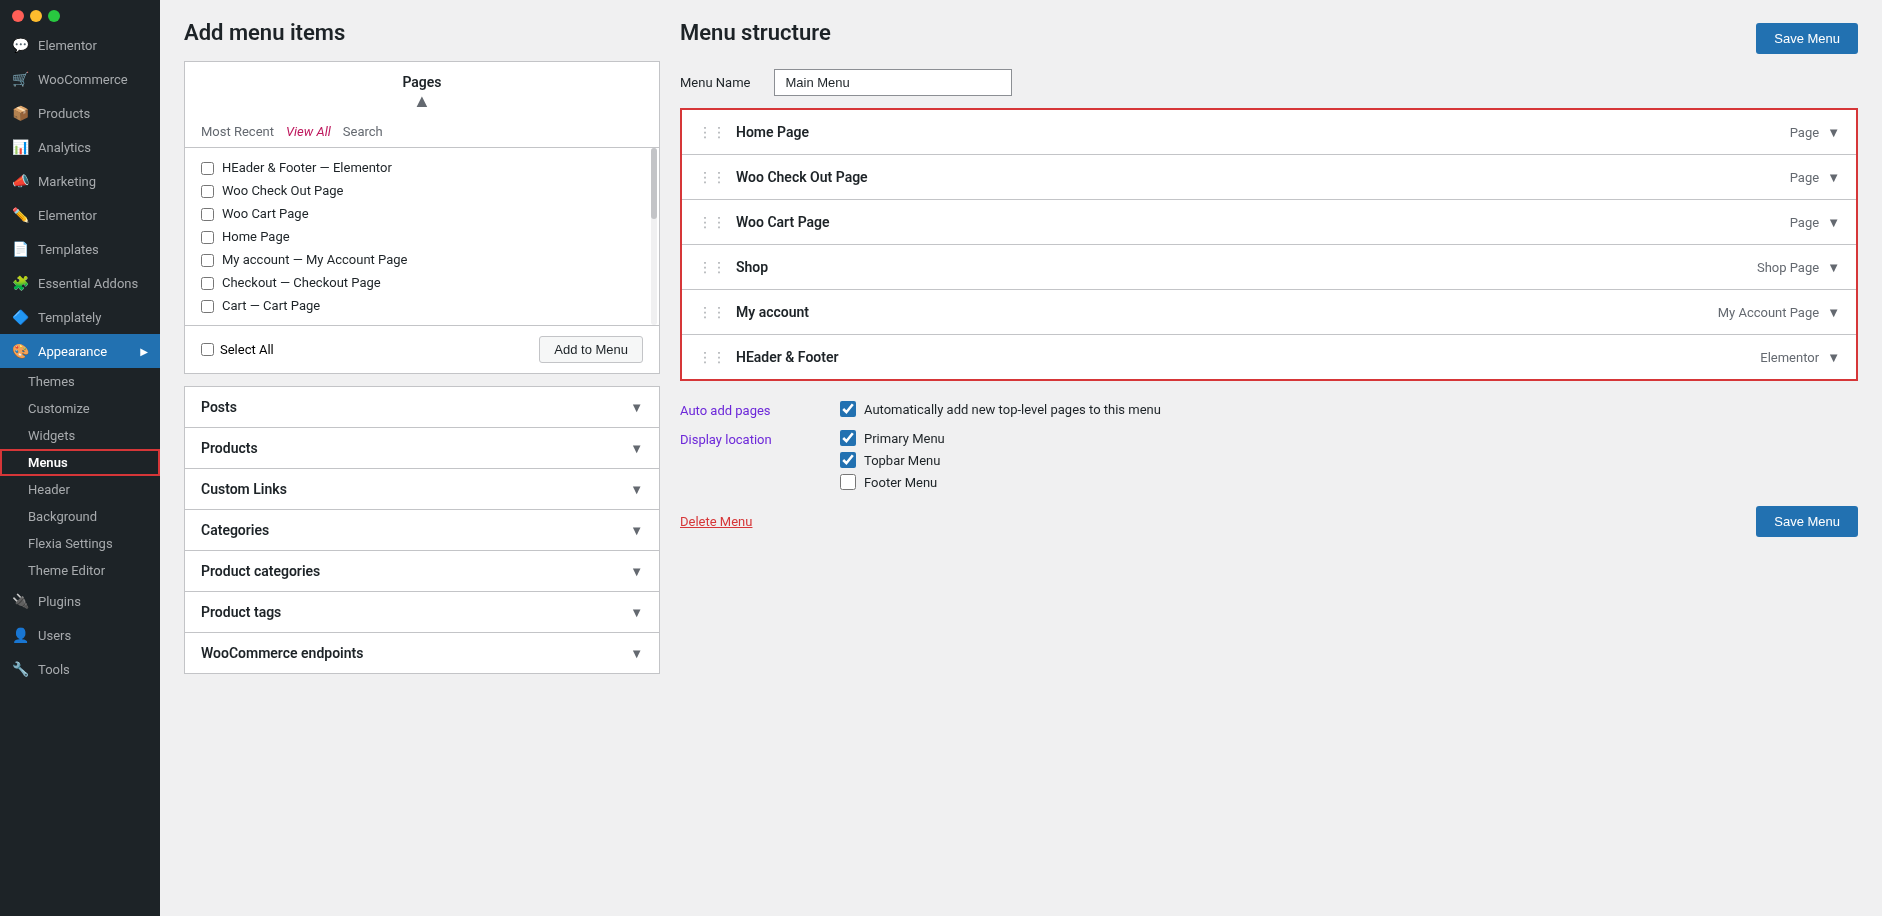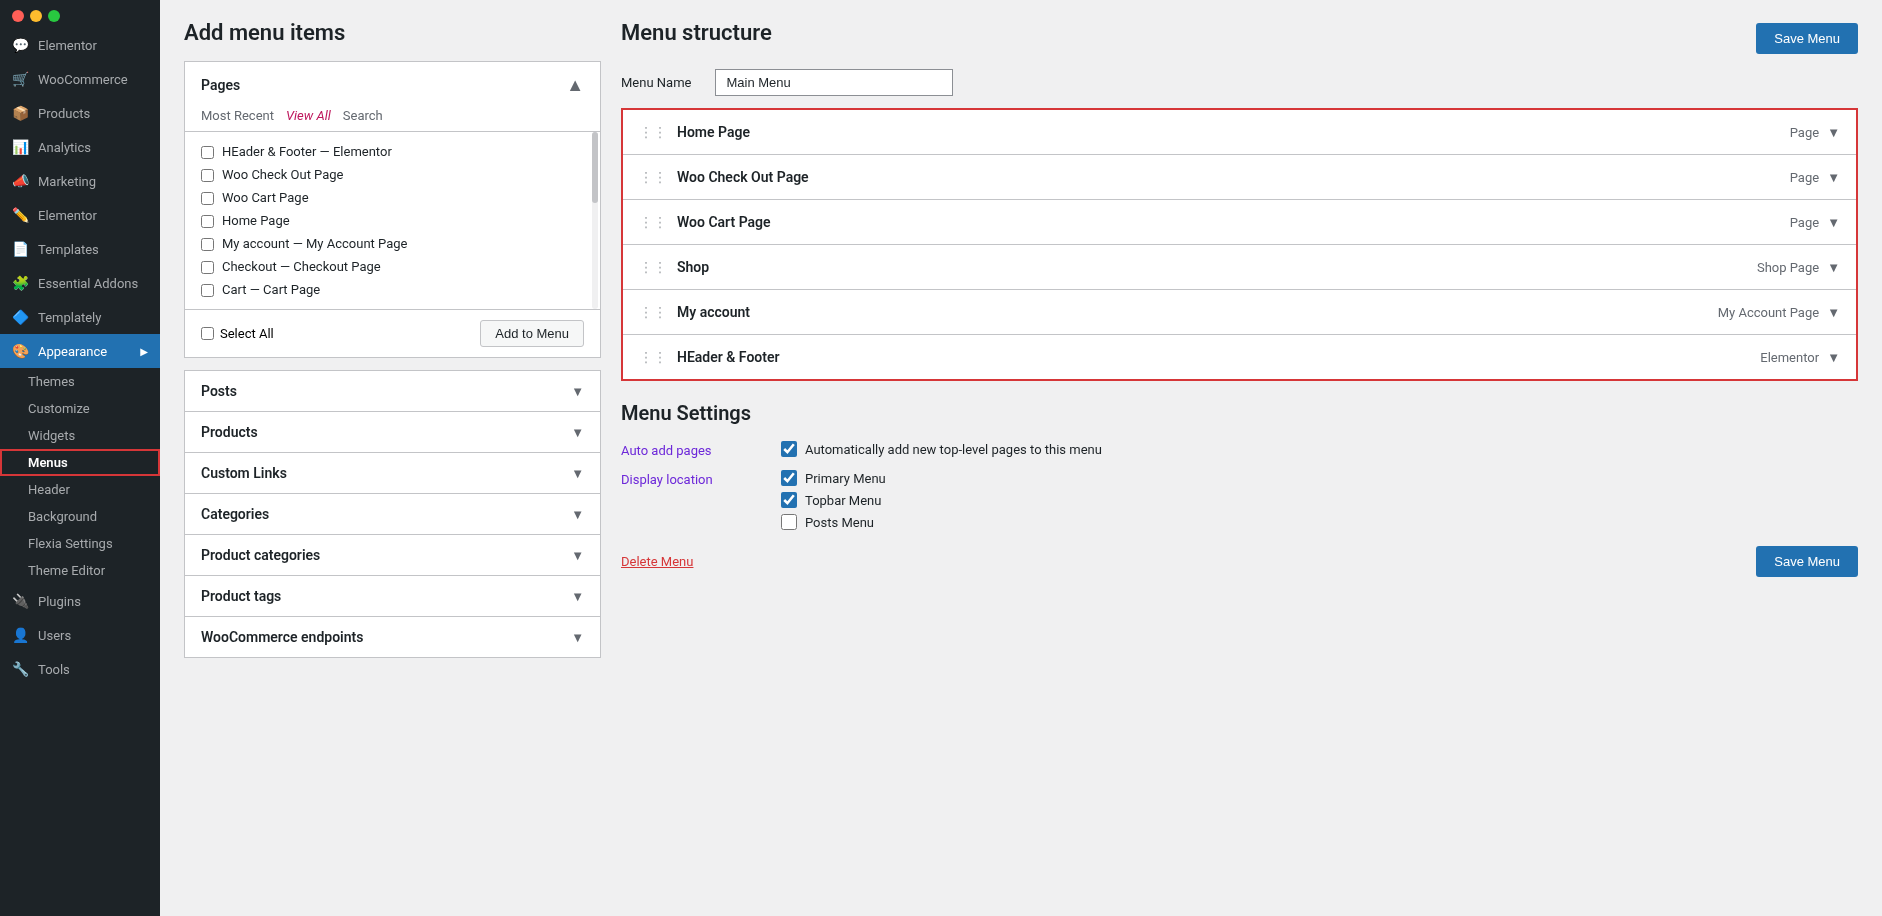--- a/index.html
+++ b/index.html
@@ -52,21 +52,21 @@
 
     
     .content-layout {
       display: flex;
       gap: 20px;
       align-items: flex-start;
     }
 
     
     .left-panel {
-      width: 417px;
+      width: 476px;
       flex-shrink: 0;
     }
 
     .panel-title {
       font-size: 22px;
       font-weight: 600;
       color: #1d2327;
       margin-bottom: 16px;
     }
 
@@ -75,20 +75,21 @@
       background: #fff;
       border: 1px solid #c3c4c7;
       margin-bottom: 12px;
     }
     .pages-header {
       display: flex;
       justify-content: space-between;
       align-items: center;
       padding: 12px 16px;
       background: #fff;
+      flex-direction: column;
     }
     .pages-title { font-size: 14px; font-weight: 600; color: #1d2327; }
     .pages-toggle { font-size: 18px; color: #646970; cursor: pointer; }
     .pages-tabs {
       display: flex;
       gap: 12px;
       padding: 0 16px 8px;
       border-bottom: 1px solid #c3c4c7;
     }
     .pages-tab { font-size: 13px; cursor: pointer; color: #646970; }
@@ -521,21 +522,20 @@
             <span class="drag-handle">⋮⋮</span>
             <span class="menu-item-name">HEader &amp; Footer</span>
           </div>
           <div class="menu-item-right">
             <span class="menu-item-type">Elementor</span>
             <span class="menu-item-chevron">▼</span>
           </div>
         </div>
       </div>
 
-      <h3 class="menu-settings-title">Menu Settings</h3>
       <div class="settings-row">
         <span class="settings-label">Auto add pages</span>
         <div class="settings-value">
           <label>
             <input type="checkbox" class="checkbox-checked" checked="" style="">
             <span>Automatically add new top-level pages to this menu</span>
           </label>
         </div>
       </div>
       <div class="settings-row">
@@ -544,21 +544,21 @@
           <label>
             <input type="checkbox" class="checkbox-checked" checked="" style="">
             <span>Primary Menu</span>
           </label>
           <label>
             <input type="checkbox" class="checkbox-checked" checked="" style="">
             <span>Topbar Menu</span>
           </label>
           <label>
             <input type="checkbox" style="">
-            <span>Posts Menu</span>
+            <span>Footer Menu</span>
           </label>
         </div>
       </div>
 
       <div class="bottom-row">
         <a class="delete-link">Delete Menu</a>
         <button class="btn-save-menu">Save Menu</button>
       </div>
     </div>
 

